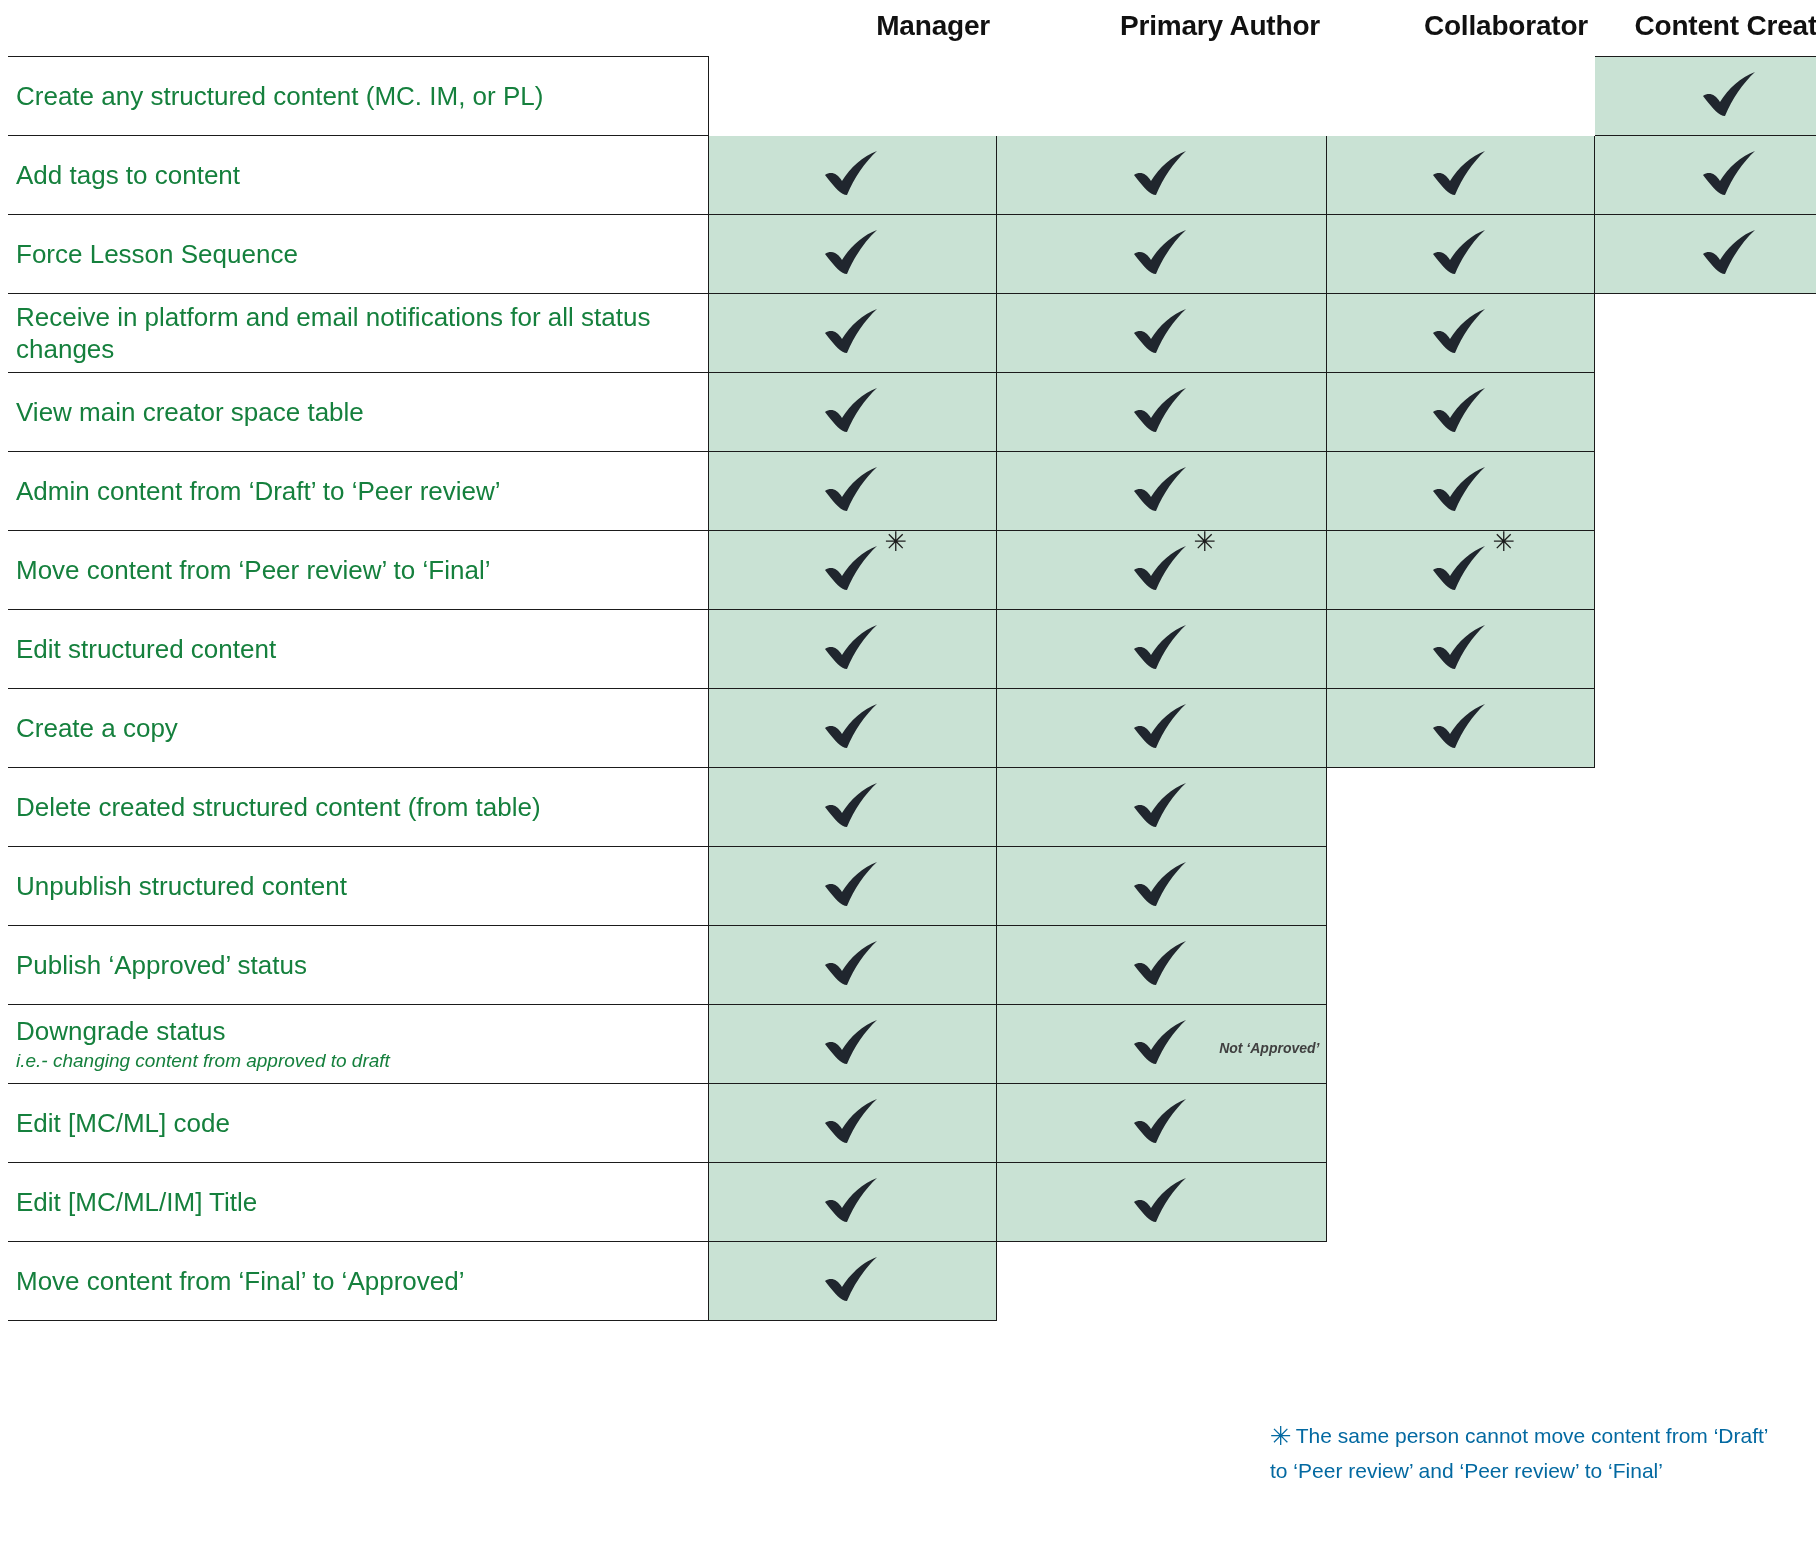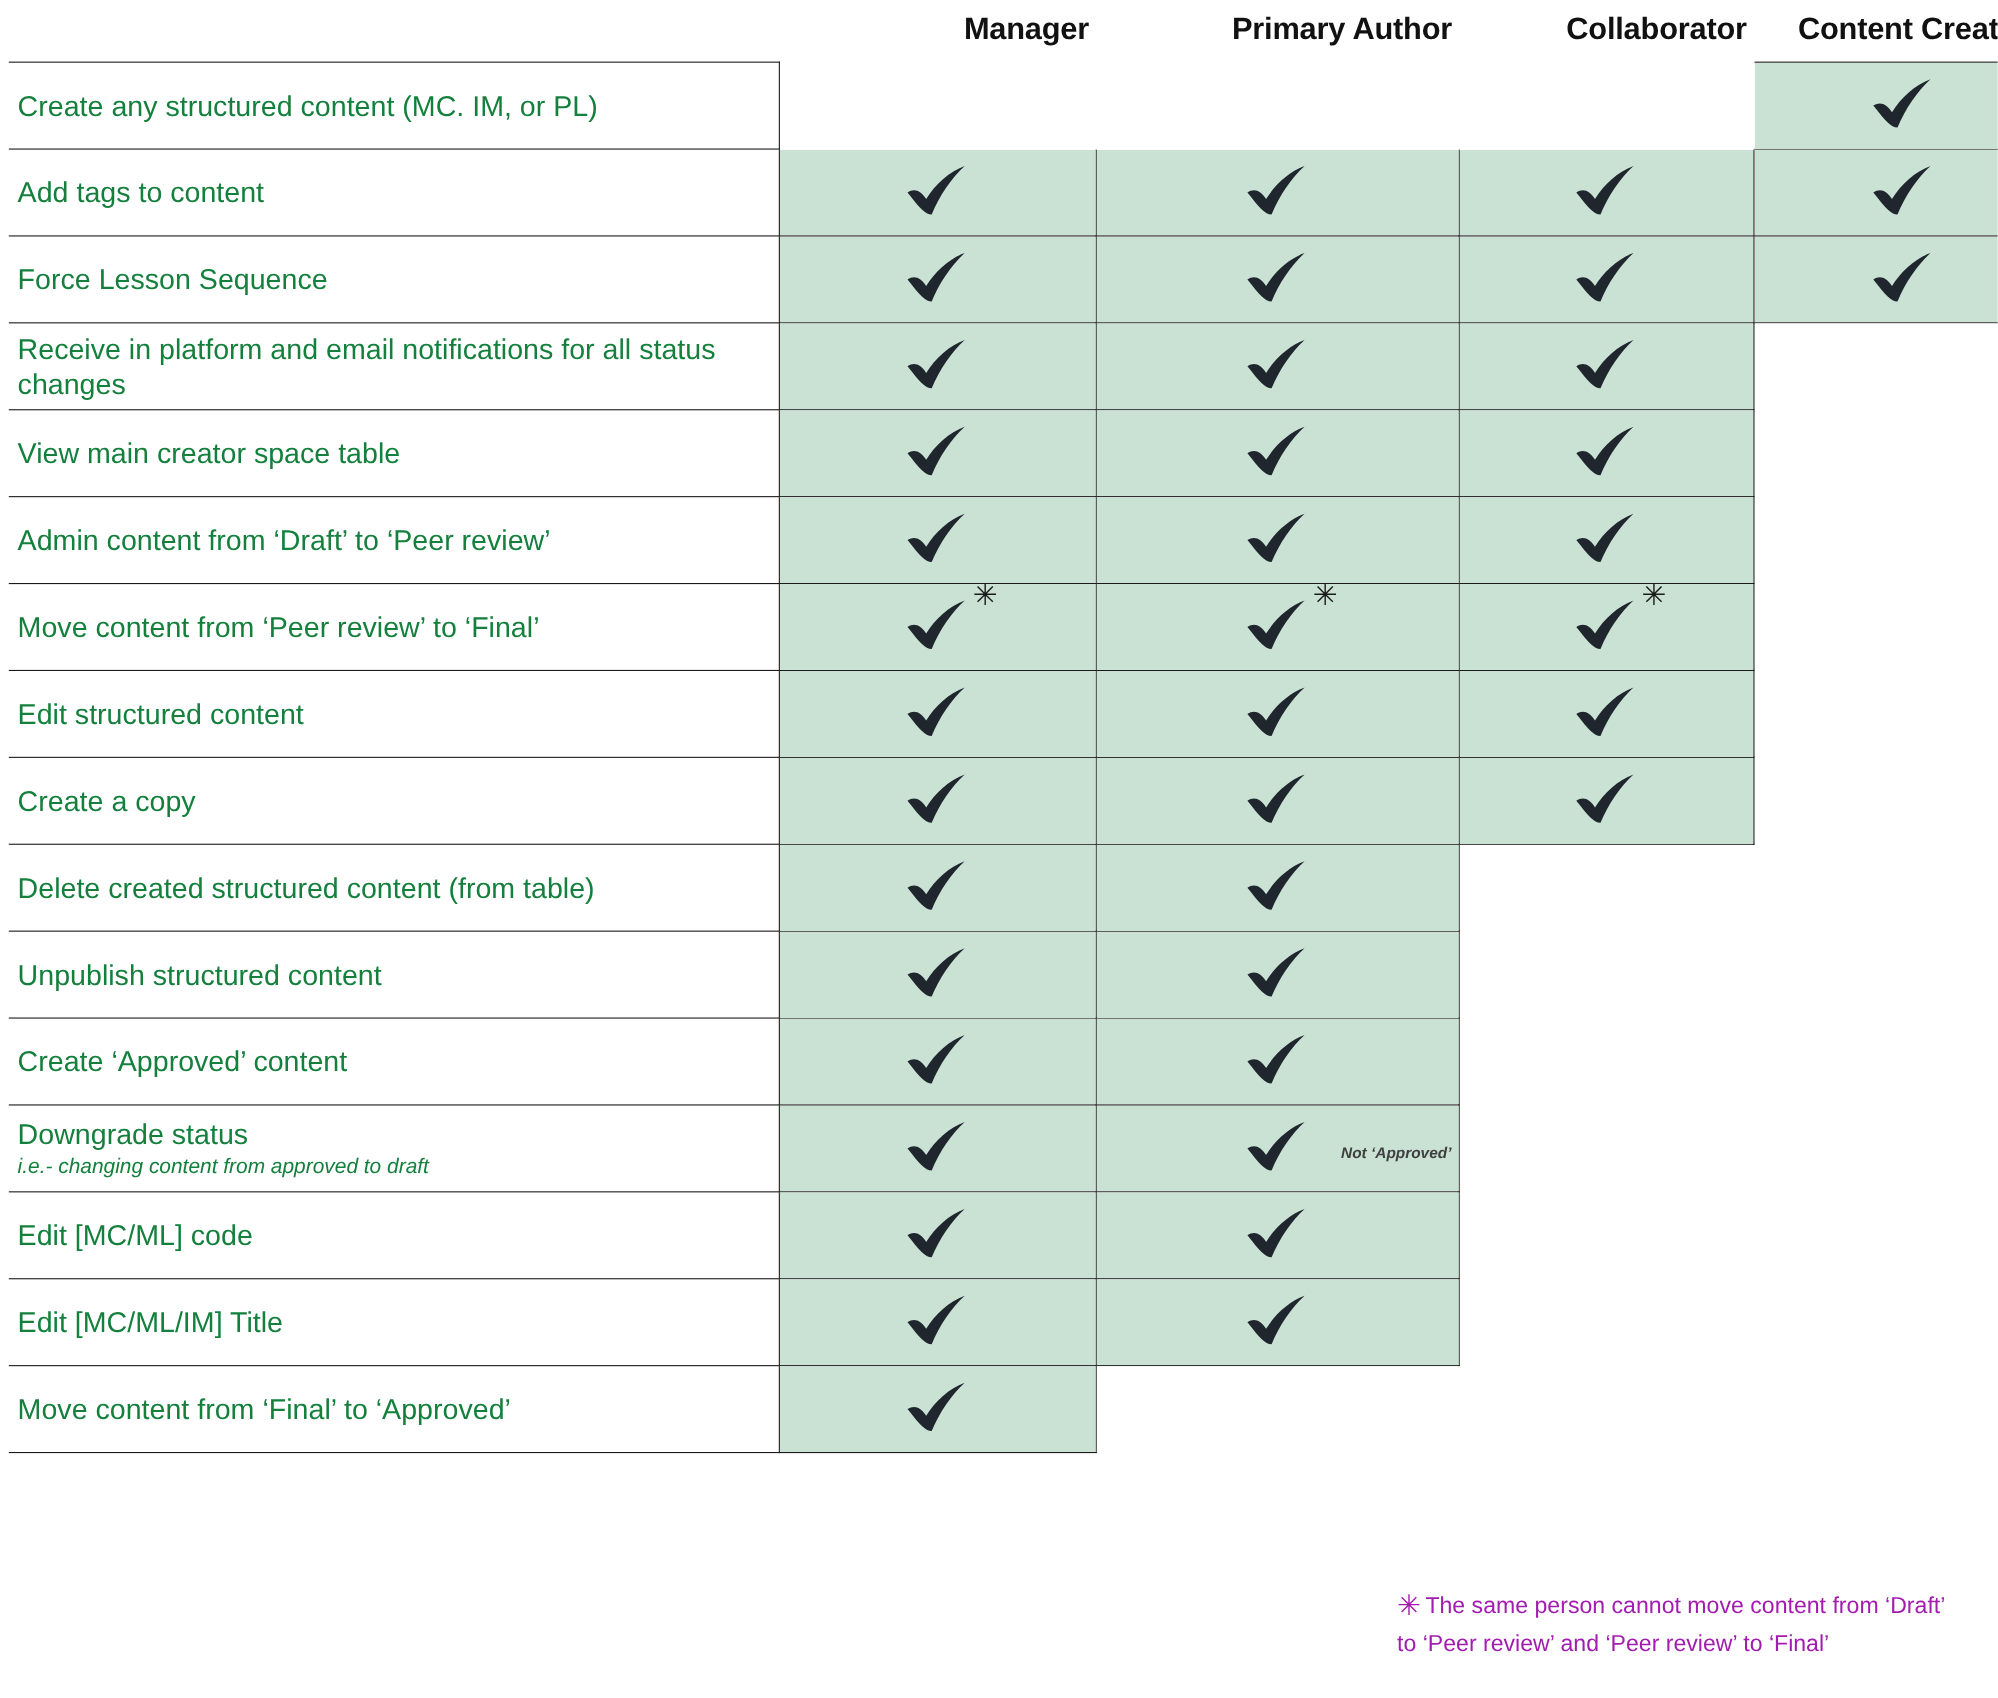--- a/index.html
+++ b/index.html
@@ -126,25 +126,25 @@
     left: 4px;
     top: 6px;
     font-size: 27px;
     line-height: 1.55;
     color: #111;
   }
   .footer .left .bold { font-weight: bold; }
   .footer .right {
     position: absolute;
     right: 18px;
-    top: 24px;
+    top: 0;
     width: 520px;
     font-size: 21px;
     line-height: 1.45;
-    color: #a21caf;
+    color: #0369a1;
   }
   .footer .right .asterisk {
     font-size: 26px;
     font-family: "DejaVu Sans", sans-serif;
     vertical-align: -2px;
     margin-right: 4px;
   }
 </style>
 </head>
 <body>
@@ -302,21 +302,21 @@
           <td class="cell on"><span class="cellwrap"><span class="check"><svg width="62" height="52" viewBox="0 0 62 52">
                   <path d="M4 26 C10 22 16 24 21 32 C29 19 42 7 56 2 C44 13 33 29 26 46 C20 46 15 40 4 26 Z" fill="#20262e"></path>
                 </svg></span></span></td>
           <td class="cell on"><span class="cellwrap"><span class="check"><svg width="62" height="52" viewBox="0 0 62 52">
                   <path d="M4 26 C10 22 16 24 21 32 C29 19 42 7 56 2 C44 13 33 29 26 46 C20 46 15 40 4 26 Z" fill="#20262e"></path>
                 </svg></span></span></td>
           <td class="cell empty"></td>
           <td class="cell empty"></td>
         </tr>
         <tr>
-          <td class="label"><span>Create ‘Approved’ content</span></td>
+          <td class="label"><span>Publish ‘Approved’ status</span></td>
           <td class="cell on"><span class="cellwrap"><span class="check"><svg width="62" height="52" viewBox="0 0 62 52">
                   <path d="M4 26 C10 22 16 24 21 32 C29 19 42 7 56 2 C44 13 33 29 26 46 C20 46 15 40 4 26 Z" fill="#20262e"></path>
                 </svg></span></span></td>
           <td class="cell on"><span class="cellwrap"><span class="check"><svg width="62" height="52" viewBox="0 0 62 52">
                   <path d="M4 26 C10 22 16 24 21 32 C29 19 42 7 56 2 C44 13 33 29 26 46 C20 46 15 40 4 26 Z" fill="#20262e"></path>
                 </svg></span></span></td>
           <td class="cell empty"></td>
           <td class="cell empty"></td>
         </tr>
         <tr>

